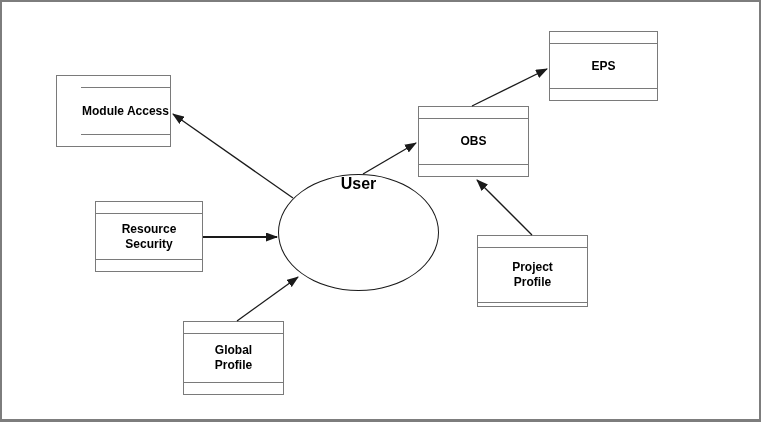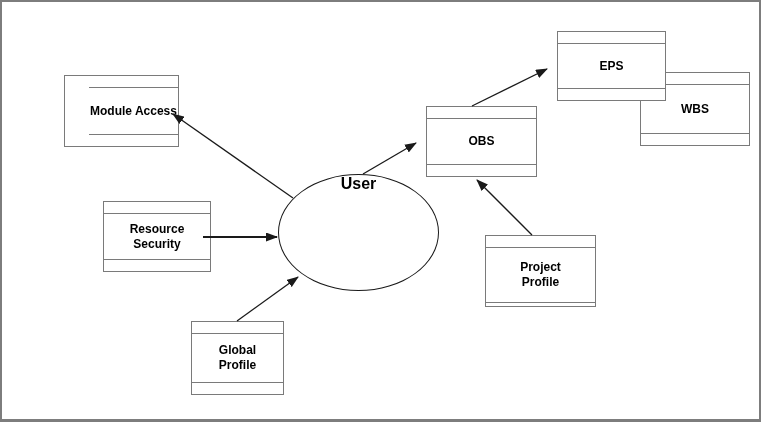--- a/index.html
+++ b/index.html
@@ -22,21 +22,20 @@
     pointer-events: none;
   }
   .node {
     position: absolute;
     box-sizing: border-box;
     background: var(--background, #fff);
     border: 1.5px solid var(--box_border, #7a7a7a);
     display: flex;
     flex-direction: column;
     z-index: 1;
-    margin-left: 8px;
   }
   .node .band {
     flex: none;
     height: 11px;
   }
   .node .band-top    { border-bottom: 1.5px solid var(--box_border, #7a7a7a); }
   .node .band-bottom { border-top: 1.5px solid var(--box_border, #7a7a7a); }
   .node .label {
     flex: 1;
     display: flex;
@@ -68,21 +67,21 @@
     left: 0; top: 0;
     z-index: 3;
     pointer-events: none;
   }
   svg.edges line { stroke: var(--line, #1a1a1a); stroke-width: 1.3; }
   svg.edges line.thick { stroke-width: 2.2; }
   svg.edges marker path { fill: var(--line, #1a1a1a); }
   
   #n-module-access    { left: 56px;  top: 75px;  width: 115px; height: 72px; padding-left: 24px; }
   #n-resource-security{ left: 95px;  top: 201px; width: 108px; height: 71px; }
-  #n-global-profile   { left: 183px; top: 321px; width: 93px; height: 74px; }
+  #n-global-profile   { left: 183px; top: 321px; width: 101px; height: 74px; }
   #n-obs              { left: 418px; top: 106px; width: 111px; height: 71px; justify-content: space-between; }
   #n-project-profile  { left: 477px; top: 235px; width: 111px; height: 72px; gap: 12px; }
   #n-eps              { left: 549px; top: 31px;  width: 109px; height: 70px; z-index: 2; }
   #n-wbs              { left: 632px; top: 72px;  width: 110px; height: 74px; z-index: 1; }
   #n-user             { left: 278px; top: 174px; width: 161px; height: 117px; }
 </style>
 </head>
 <body>
 
 <div id="canvas">
@@ -102,25 +101,20 @@
     <div class="band band-bottom"></div>
   </div>
 
   <div class="node" id="n-global-profile">
     <div class="band band-top"></div>
     <div class="label">Global
 Profile</div>
     <div class="band band-bottom"></div>
   </div>
 
-  <div class="node" id="n-wbs">
-    <div class="band band-top"></div>
-    <div class="label">WBS</div>
-    <div class="band band-bottom"></div>
-  </div>
 
   <div class="node" id="n-eps">
     <div class="band band-top"></div>
     <div class="label">EPS</div>
     <div class="band band-bottom"></div>
   </div>
 
   <div class="node" id="n-obs">
     <div class="band band-top"></div>
     <div class="label">OBS</div>

